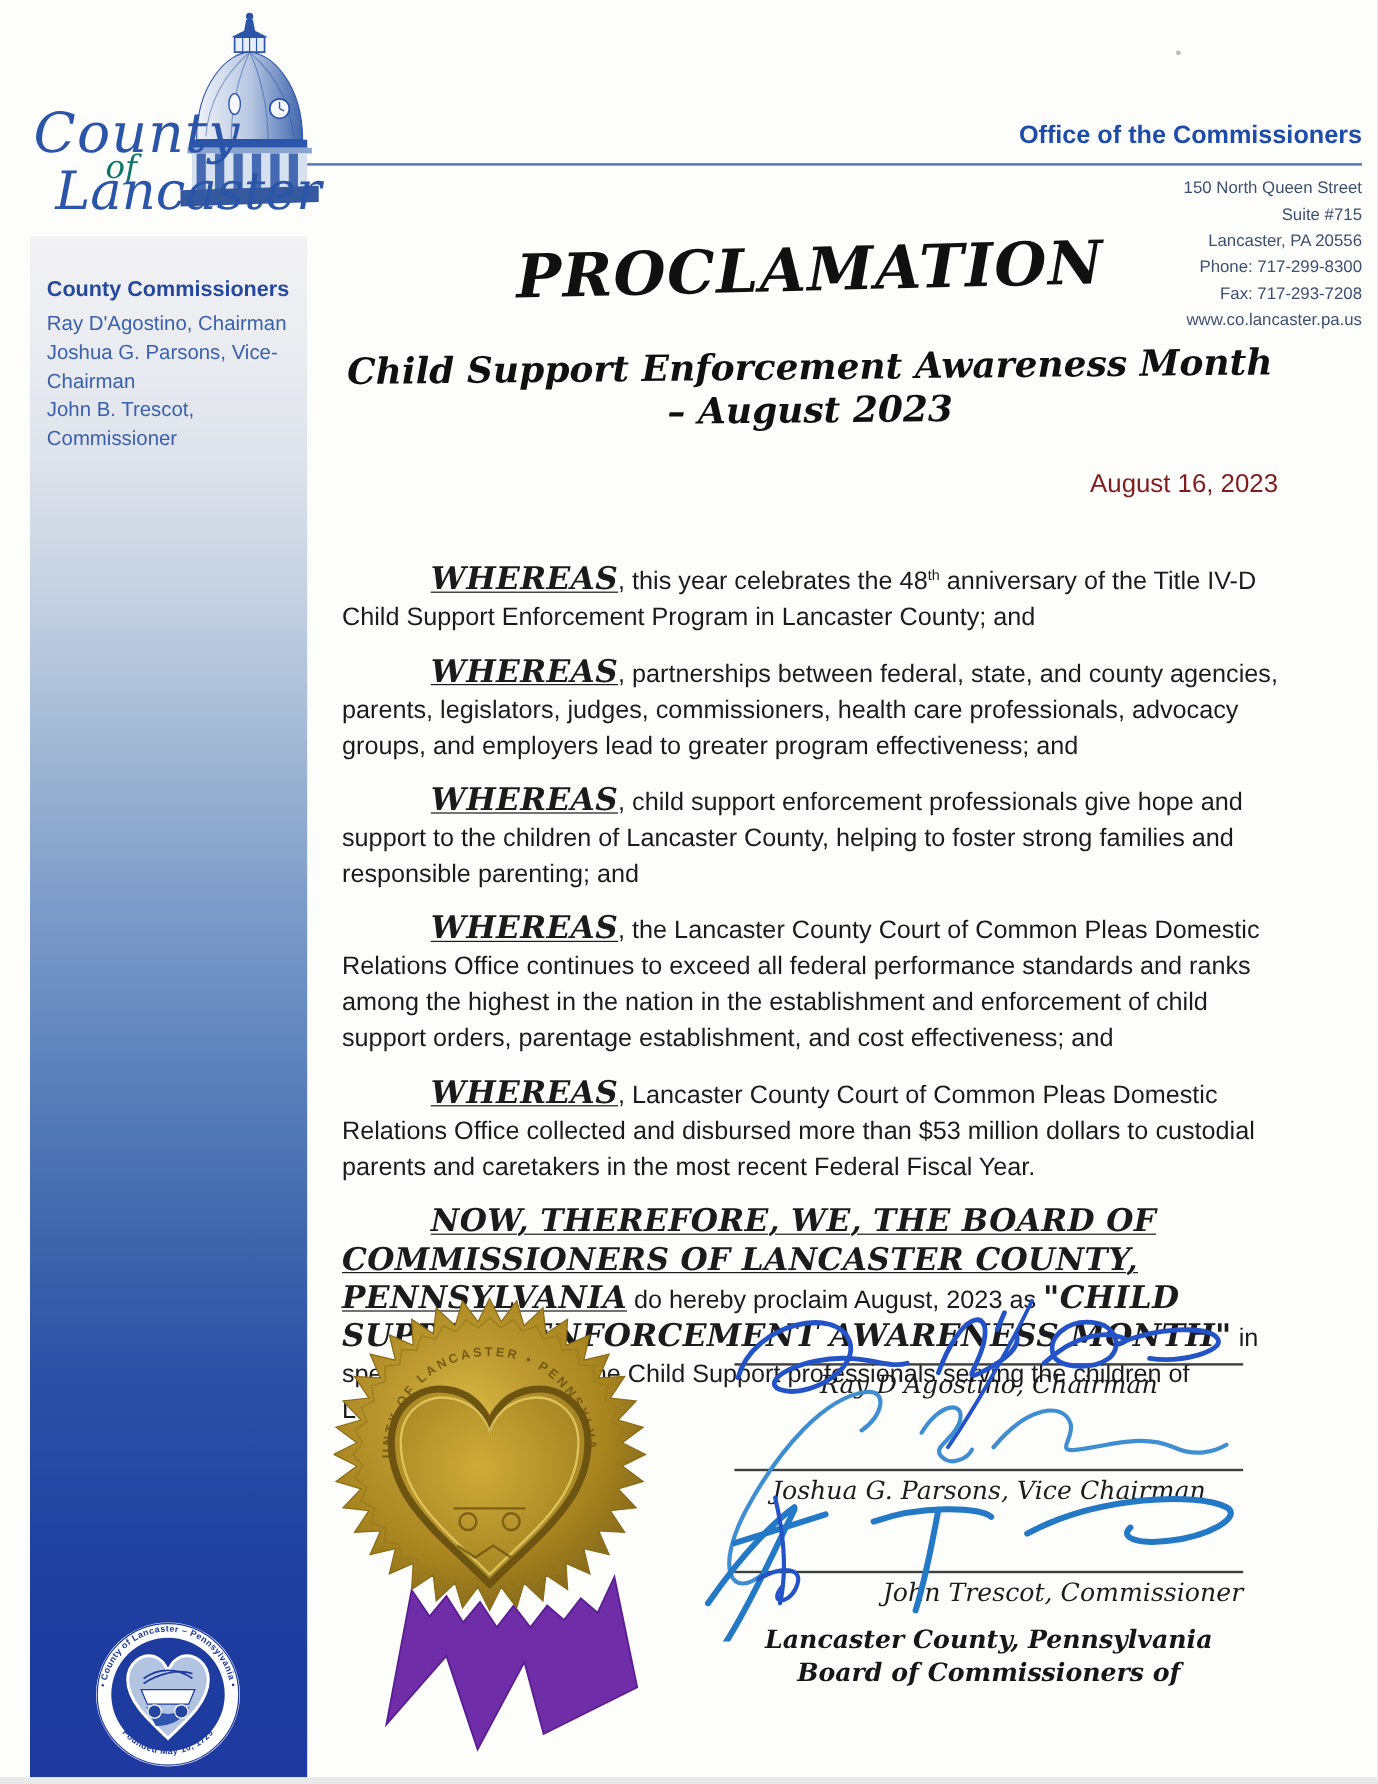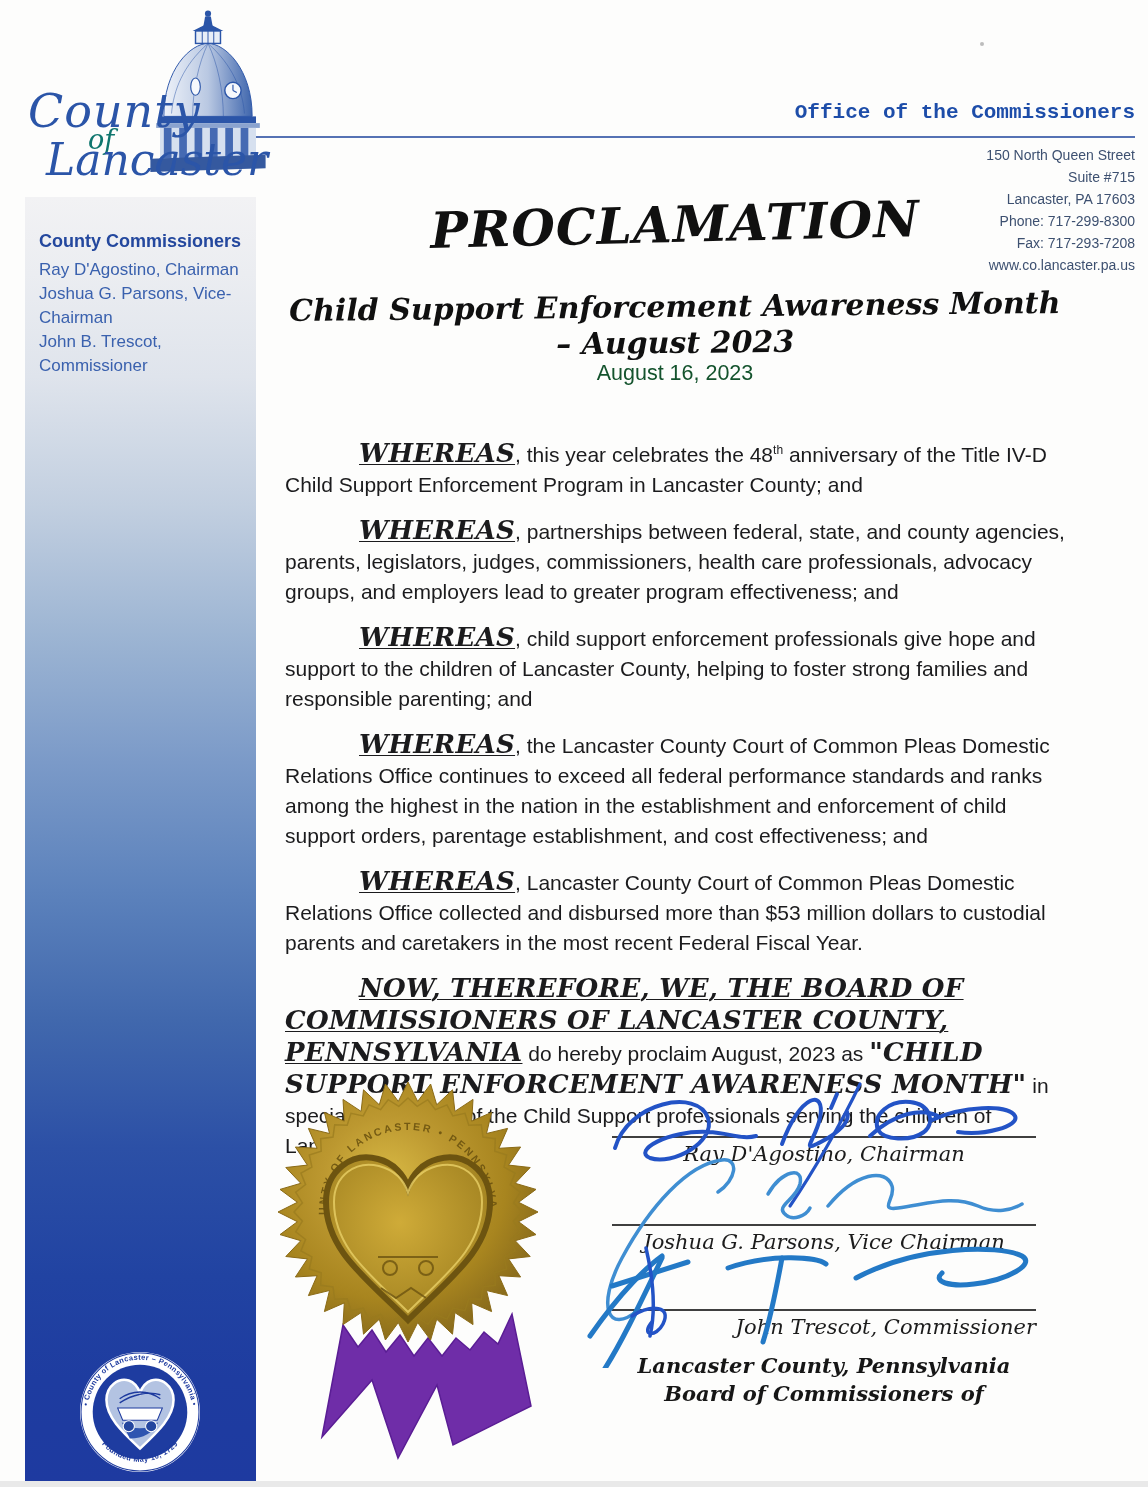--- a/index.html
+++ b/index.html
@@ -10,39 +10,39 @@
   .dome{position:absolute;left:150px;top:6px;width:116px;height:168px;}
   .logo-county{position:absolute;left:28px;top:84px;font:italic 46px "DejaVu Serif",serif;color:#2b55a8;letter-spacing:1px;}
   .logo-of{position:absolute;left:88px;top:124px;font:italic 27px "DejaVu Serif",serif;color:#0f766e;}
   .logo-lancaster{position:absolute;left:46px;top:134px;font:italic 44px "DejaVu Serif",serif;color:#2b55a8;}
 
   .header-rule{position:absolute;left:256px;top:136px;width:879px;height:2px;background:#5572b4;}
   .speck{position:absolute;left:980px;top:42px;width:4px;height:4px;border-radius:50%;background:#9a9a9a;opacity:.65;}
 
   
   .office{position:absolute;right:13px;top:101px;text-align:right;}
-  .office-title{font-weight:bold;font-size:21px;color:#1d4da9;margin-bottom:20px;font-family:Liberation Mono, monospace;}
+  .office-title{font-weight:bold;font-size:21px;color:#1d4da9;margin-bottom:20px;}
   .address div{font-size:14px;line-height:22px;color:#3d5070;}
 
   
   .sidebar{position:absolute;left:25px;top:197px;width:231px;height:1285px;
     background:linear-gradient(180deg,#f2f2f4 0%,#ebedf1 6%,#dfe4ec 14%,#c2cfe0 24%,
       #9db5d3 34%,#7b9ac8 44%,#5c82bc 54%,#4168ad 64%,#2c50a6 74%,#2143a2 84%,#1e3ca0 92%,#1e3aa0 100%);}
   .commissioners{padding:34px 8px 0 14px;}
   .comm-heading{font-weight:bold;font-size:18px;color:#24489e;margin-bottom:6px;}
   .comm-name{font-size:17px;line-height:24px;color:#3a61ae;}
   .round-seal{position:absolute;left:54px;top:1154px;width:122px;height:122px;}
 
   
   .main{position:absolute;left:285px;top:196px;width:780px;}
   .title{font:bold italic 50px/1.15 "DejaVu Serif",serif;text-align:center;color:#101010;
          letter-spacing:1px;transform:rotate(-1.4deg);}
   .subtitle{font:bold italic 30px/1.2 "DejaVu Serif",serif;text-align:center;color:#101010;
          margin-top:35px;transform:rotate(-0.6deg);}
-  .date{font-size:21.5px;text-align:center;color:#14532d;}
+  .date{font-size:21.5px;text-align:right;margin-top:30px;color:#7f1d1d;}
   .paras{margin-top:52px;}
   .paras p{margin:0 0 15px 0;text-indent:74px;font-size:21px;line-height:30px;color:#1b1b1d;}
   .run-lead,.run-script{font-family:"DejaVu Serif",serif;font-style:italic;font-weight:bold;
          font-size:26px;letter-spacing:.3px;}
   .run-lead{text-decoration:underline;text-underline-offset:2px;text-decoration-thickness:1.2px;}
   sup.run-sup{font-size:12px;line-height:0;}
 
   
   .gold-seal{position:absolute;left:278px;top:1072px;width:270px;height:400px;}
 
@@ -99,21 +99,21 @@
   <span class="logo-lancaster">Lancaster</span>
 
   <div class="header-rule"></div>
   <div class="speck"></div>
 
   <div class="office">
     <div class="office-title">Office of the Commissioners</div>
     <div class="address">
       <div>150 North Queen Street</div>
       <div>Suite #715</div>
-      <div>Lancaster, PA 17603</div>
+      <div>Lancaster, PA 20556</div>
       <div>Phone: 717-299-8300</div>
       <div>Fax: 717-293-7208</div>
       <div>www.co.lancaster.pa.us</div>
     </div>
   </div>
 
   <div class="sidebar">
     <div class="commissioners">
       <div class="comm-heading">County Commissioners</div>
       <div class="comm-name">Ray D'Agostino, Chairman</div>

